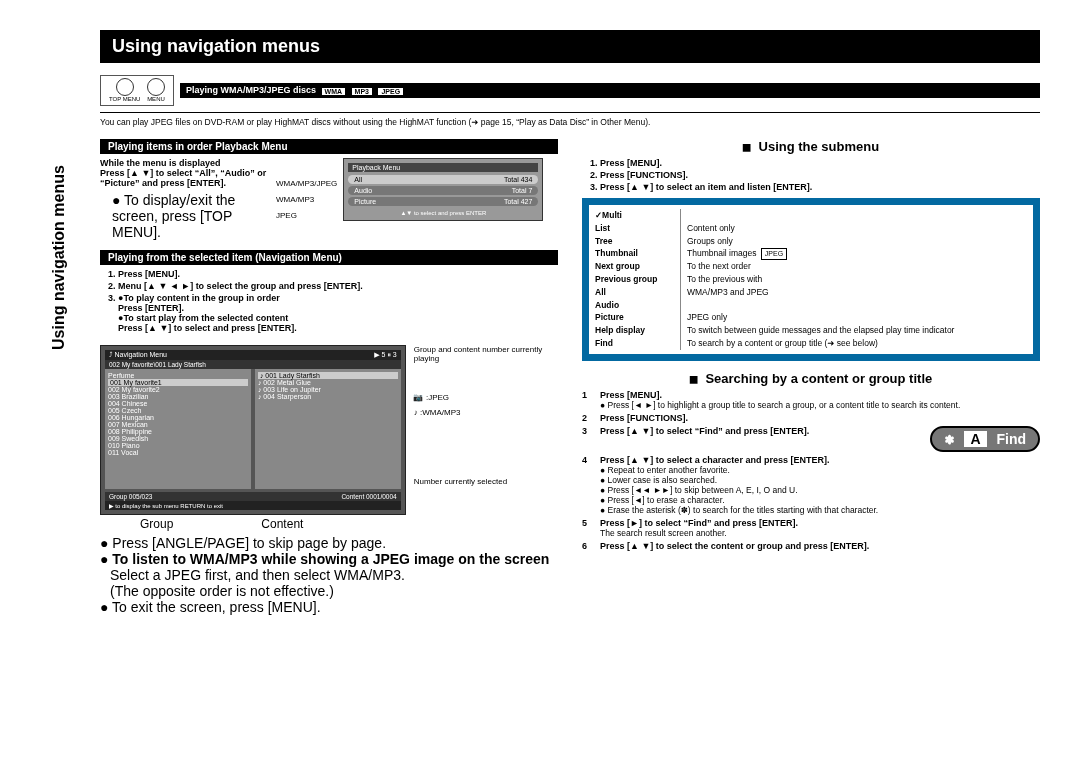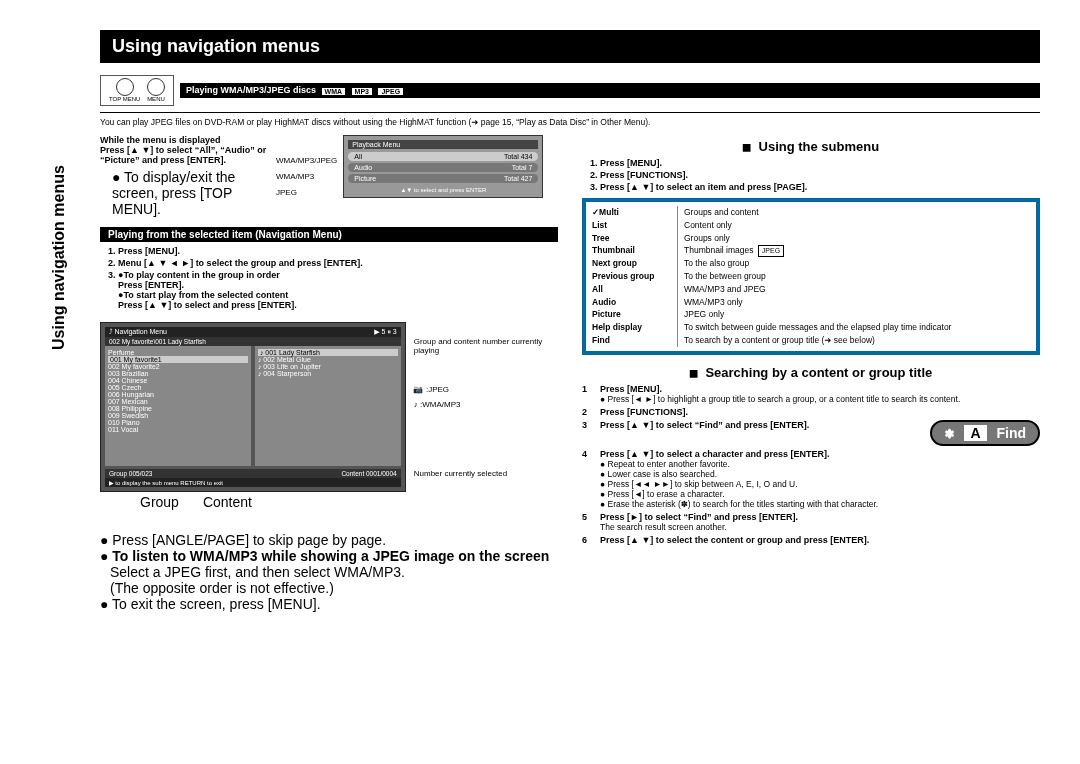--- a/index.html
+++ b/index.html
@@ -112,36 +112,36 @@
   .nav-screen {
     background:#555; border:1px solid #222; width:330px; padding:4px; font-size:7px; color:#fff;
     margin-top:6px;
   }
   .nav-screen .panes { display:flex; gap:4px; height:120px; }
   .nav-screen .pane { background:#888; flex:1; padding:3px; overflow:hidden;}
   .nav-screen .foot { display:flex; justify-content: space-between; margin-top:3px; font-size:6.5px; background:#333; padding:1px 4px;}
   .sub-title { font-size:13px; font-weight:bold; margin: 4px 0; text-align: center;}
   .sq { font-family: monospace; font-size:13px;}
   .submenu-box {
-    border:4px solid #0369a1; padding:4px 6px; font-size:8.5px; line-height:1.5;
+    border:7px solid #0369a1; padding:4px 6px; font-size:8.5px; line-height:1.5;
     margin:4px 0 10px 0;
   }
   .submenu-box .t { display:flex; }
   .submenu-box .t .l { width:86px; font-weight:bold; border-right:1px solid #888; padding-right:4px;}
   .submenu-box .t .r { padding-left:6px; flex:1;}
   .find-pill {
     display:inline-block; border:2px solid #000; border-radius:16px;
     padding:3px 12px; font-size:14px; font-weight:bold;
     background:#777; color:#fff;
     vertical-align: middle;
   }
   .find-pill .star { font-size:12px; margin-right:4px;}
   .find-pill .a-box { display:inline-block; background:#fff; color:#000; padding:0 6px; margin: 0 6px;}
   .left-block { display:flex; gap:6px; align-items:flex-start; }
-  .screen-wrap { display:flex; gap:8px; align-items:center;}
+  .screen-wrap { display:flex; gap:8px; align-items:flex-start;}
   .anno { font-size:8px; }
   .black-bar-header {
     background:#000; color:#fff; border-radius:4px 4px 0 0;
     padding:2px 6px; font-size:9px; font-weight:bold;
   }
 </style>
 </head>
 <body>
 
 <div class="page">
@@ -162,20 +162,21 @@
       <span class="fmt-box">MP3</span>
       <span class="fmt-box">JPEG</span>
     </div>
   </div>
   <div class="hr"></div>
   <div class="note">You can play JPEG files on DVD-RAM or play HighMAT discs without using the HighMAT function (➜ page 15, “Play as Data Disc” in Other Menu).</div>
 
   <div class="two-col">
 
     <div class="col">
+      <div class="subhead-bar">Playing items in order Playback Menu</div>
 
       <div class="left-block">
         <div style="width:170px;">
           <div class="bold">While the menu is displayed</div>
           <div class="bold">Press [▲ ▼] to select “All”, “Audio” or “Picture” and press [ENTER].</div>
           <div class="bullet" style="font-size:14px; margin-top:4px;">● <span>To display/exit the screen, press [TOP MENU].</span></div>
         </div>
         <div style="font-size:8px; line-height:2; padding-top:18px;">
           <div>WMA/MP3/JPEG</div>
           <div>WMA/MP3</div>
@@ -244,74 +245,72 @@
             </div>
           <div style="font-size:6px; background:#222; padding:1px 4px;">▶ to display the sub menu   RETURN to exit</div>
         </div>
         <div class="anno" style="padding-top:6px;">
           <div>Group and content number currently playing</div>
           <div style="margin-top:30px;">📷 :<span>JPEG</span></div>
           <div style="margin-top:6px;">♪ <span>:WMA/MP3</span></div>
           <div style="margin-top:60px;">Number currently selected</div>
         </div>
       </div>
-      <div style="display:flex; gap:24px; font-size:14px; margin:2px 0 22px 40px;">
+      <div style="display:flex; gap:88px; font-size:12px; margin:2px 0 4px 40px;">
         <span>Group</span>
         <span>Content</span>
       </div>
 
       <div style="font-size:14px;">
         <div>● <span>Press [ANGLE/PAGE] to skip page by page.</span></div>
         <div>● <span class="bold">To listen to WMA/MP3 while showing a JPEG image on the screen</span></div>
         <div style="margin-left:10px;">Select a JPEG first, and then select WMA/MP3.</div>
         <div style="margin-left:10px;">(The opposite order is not effective.)</div>
         <div>● <span>To exit the screen, press [MENU].</span></div>
       </div>
     </div>
 
     <div class="col">
       <div class="sub-title"><span class="sq">■ </span><span>Using the submenu</span></div>
       <ol class="steps">
         <li class="bold">Press [MENU].</li>
         <li class="bold">Press [FUNCTIONS].</li>
-        <li class="bold">Press [▲ ▼] to select an item and press [PAGE].</li>
+        <li class="bold">Press [▲ ▼] to select an item and listen [ENTER].</li>
       </ol>
 
       <div class="submenu-box" id="submenu-box">
           <div class="t">
             <div class="l">✓Multi</div>
-            <div class="r">Groups and content</div>
           </div>
           <div class="t">
             <div class="l">List</div>
             <div class="r">Content only</div>
           </div>
           <div class="t">
             <div class="l">Tree</div>
             <div class="r">Groups only</div>
           </div>
           <div class="t">
             <div class="l">Thumbnail</div>
             <div class="r">Thumbnail images <span class="fmt-box">JPEG</span></div>
           </div>
           <div class="t">
             <div class="l">Next group</div>
-            <div class="r">To the also group</div>
+            <div class="r">To the next order</div>
           </div>
           <div class="t">
             <div class="l">Previous group</div>
-            <div class="r">To the between group</div>
+            <div class="r">To the previous with</div>
           </div>
           <div class="t">
             <div class="l">All</div>
             <div class="r">WMA/MP3 and JPEG</div>
           </div>
           <div class="t">
             <div class="l">Audio</div>
-            <div class="r">WMA/MP3 only</div>
           </div>
           <div class="t">
             <div class="l">Picture</div>
             <div class="r">JPEG only</div>
           </div>
           <div class="t">
             <div class="l">Help display</div>
             <div class="r">To switch between guide messages and the elapsed play time indicator</div>
           </div>
           <div class="t">

